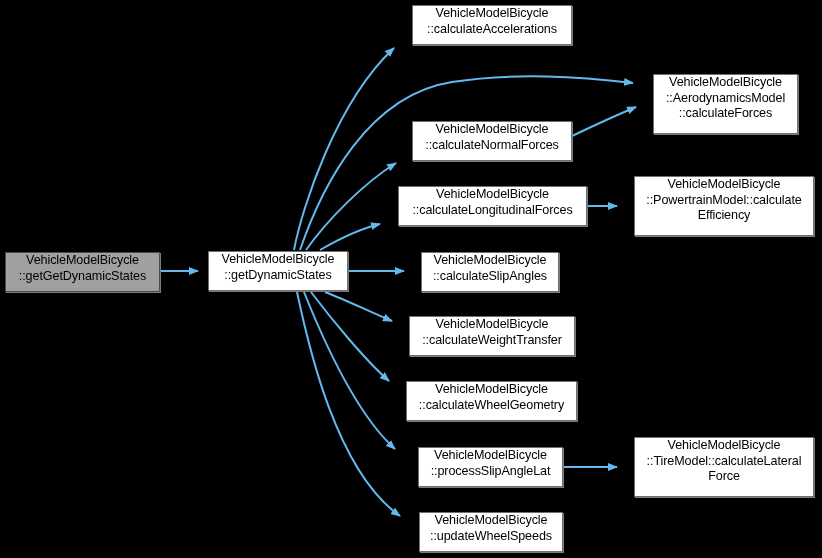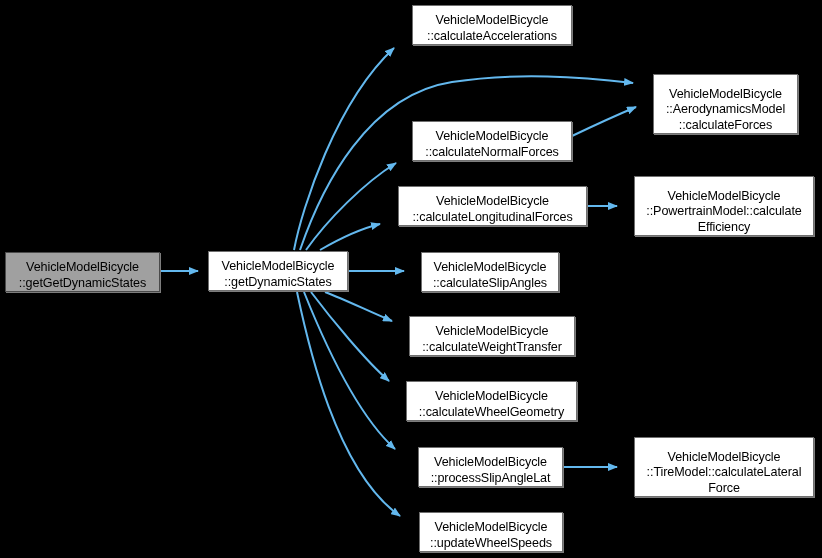--- a/index.html
+++ b/index.html
@@ -23,21 +23,21 @@
     height: 558px;
     pointer-events: none;
   }
   .node {
     position: absolute;
     box-sizing: border-box;
     border: 1px solid #6f6f6f;
     background: #ffffff;
     color: #000000;
     display: flex;
-    align-items: flex-end;
+    align-items: flex-start;
     justify-content: center;
     text-align: center;
     font-size: 12.6px;
     line-height: 15.5px;
     letter-spacing: -0.1px;
     white-space: pre-line;
     box-shadow: 1px 1px 0 0 #7d7d7d;
     z-index: 2;
   }
   .node.highlight {

